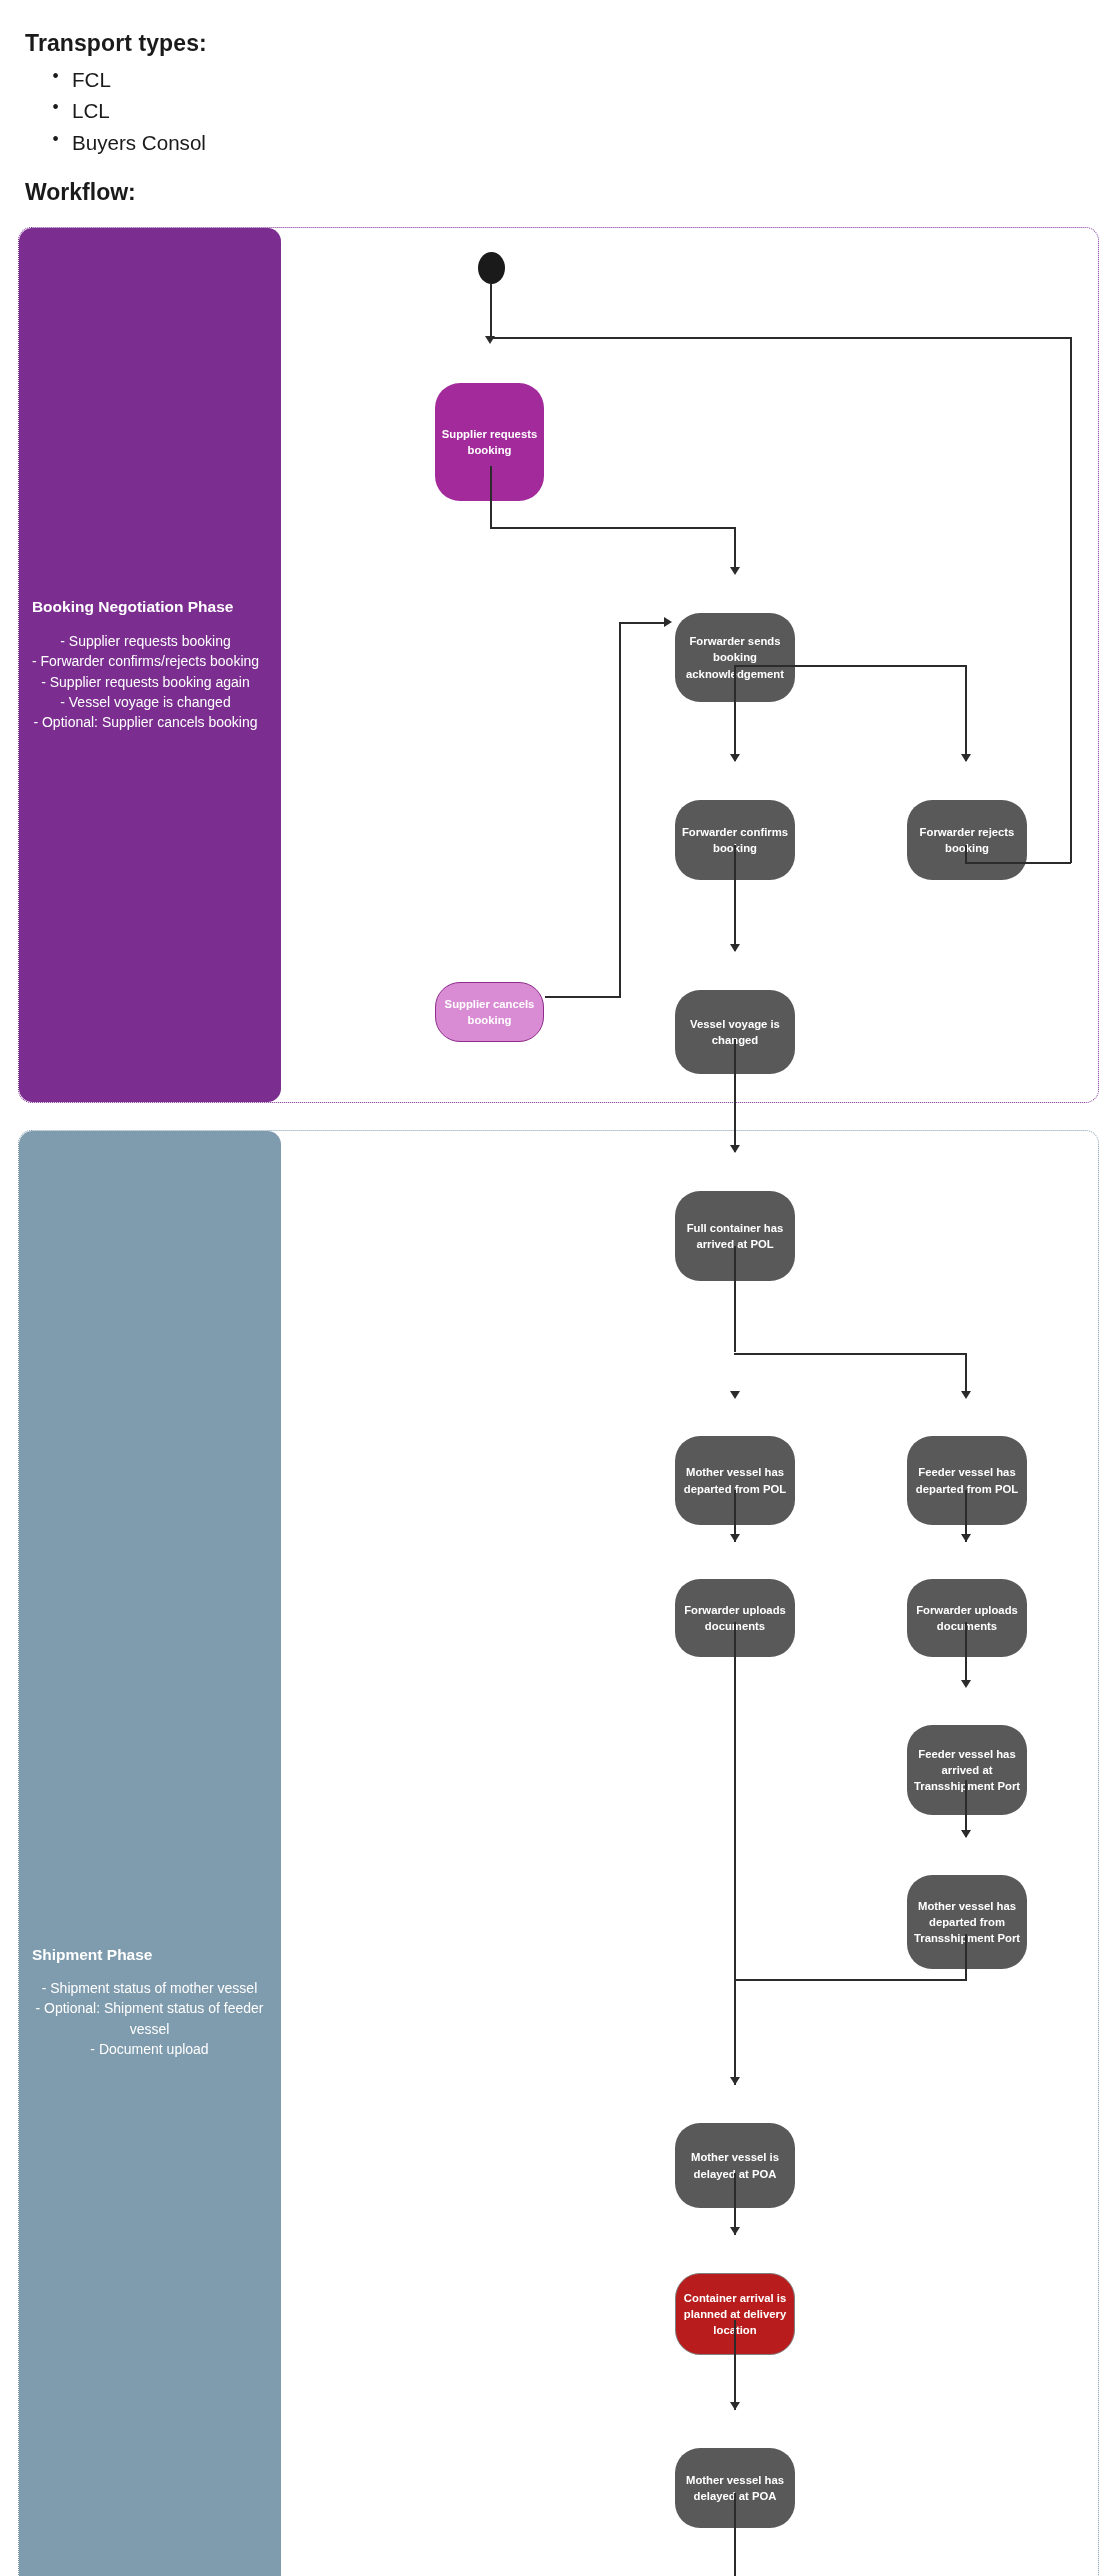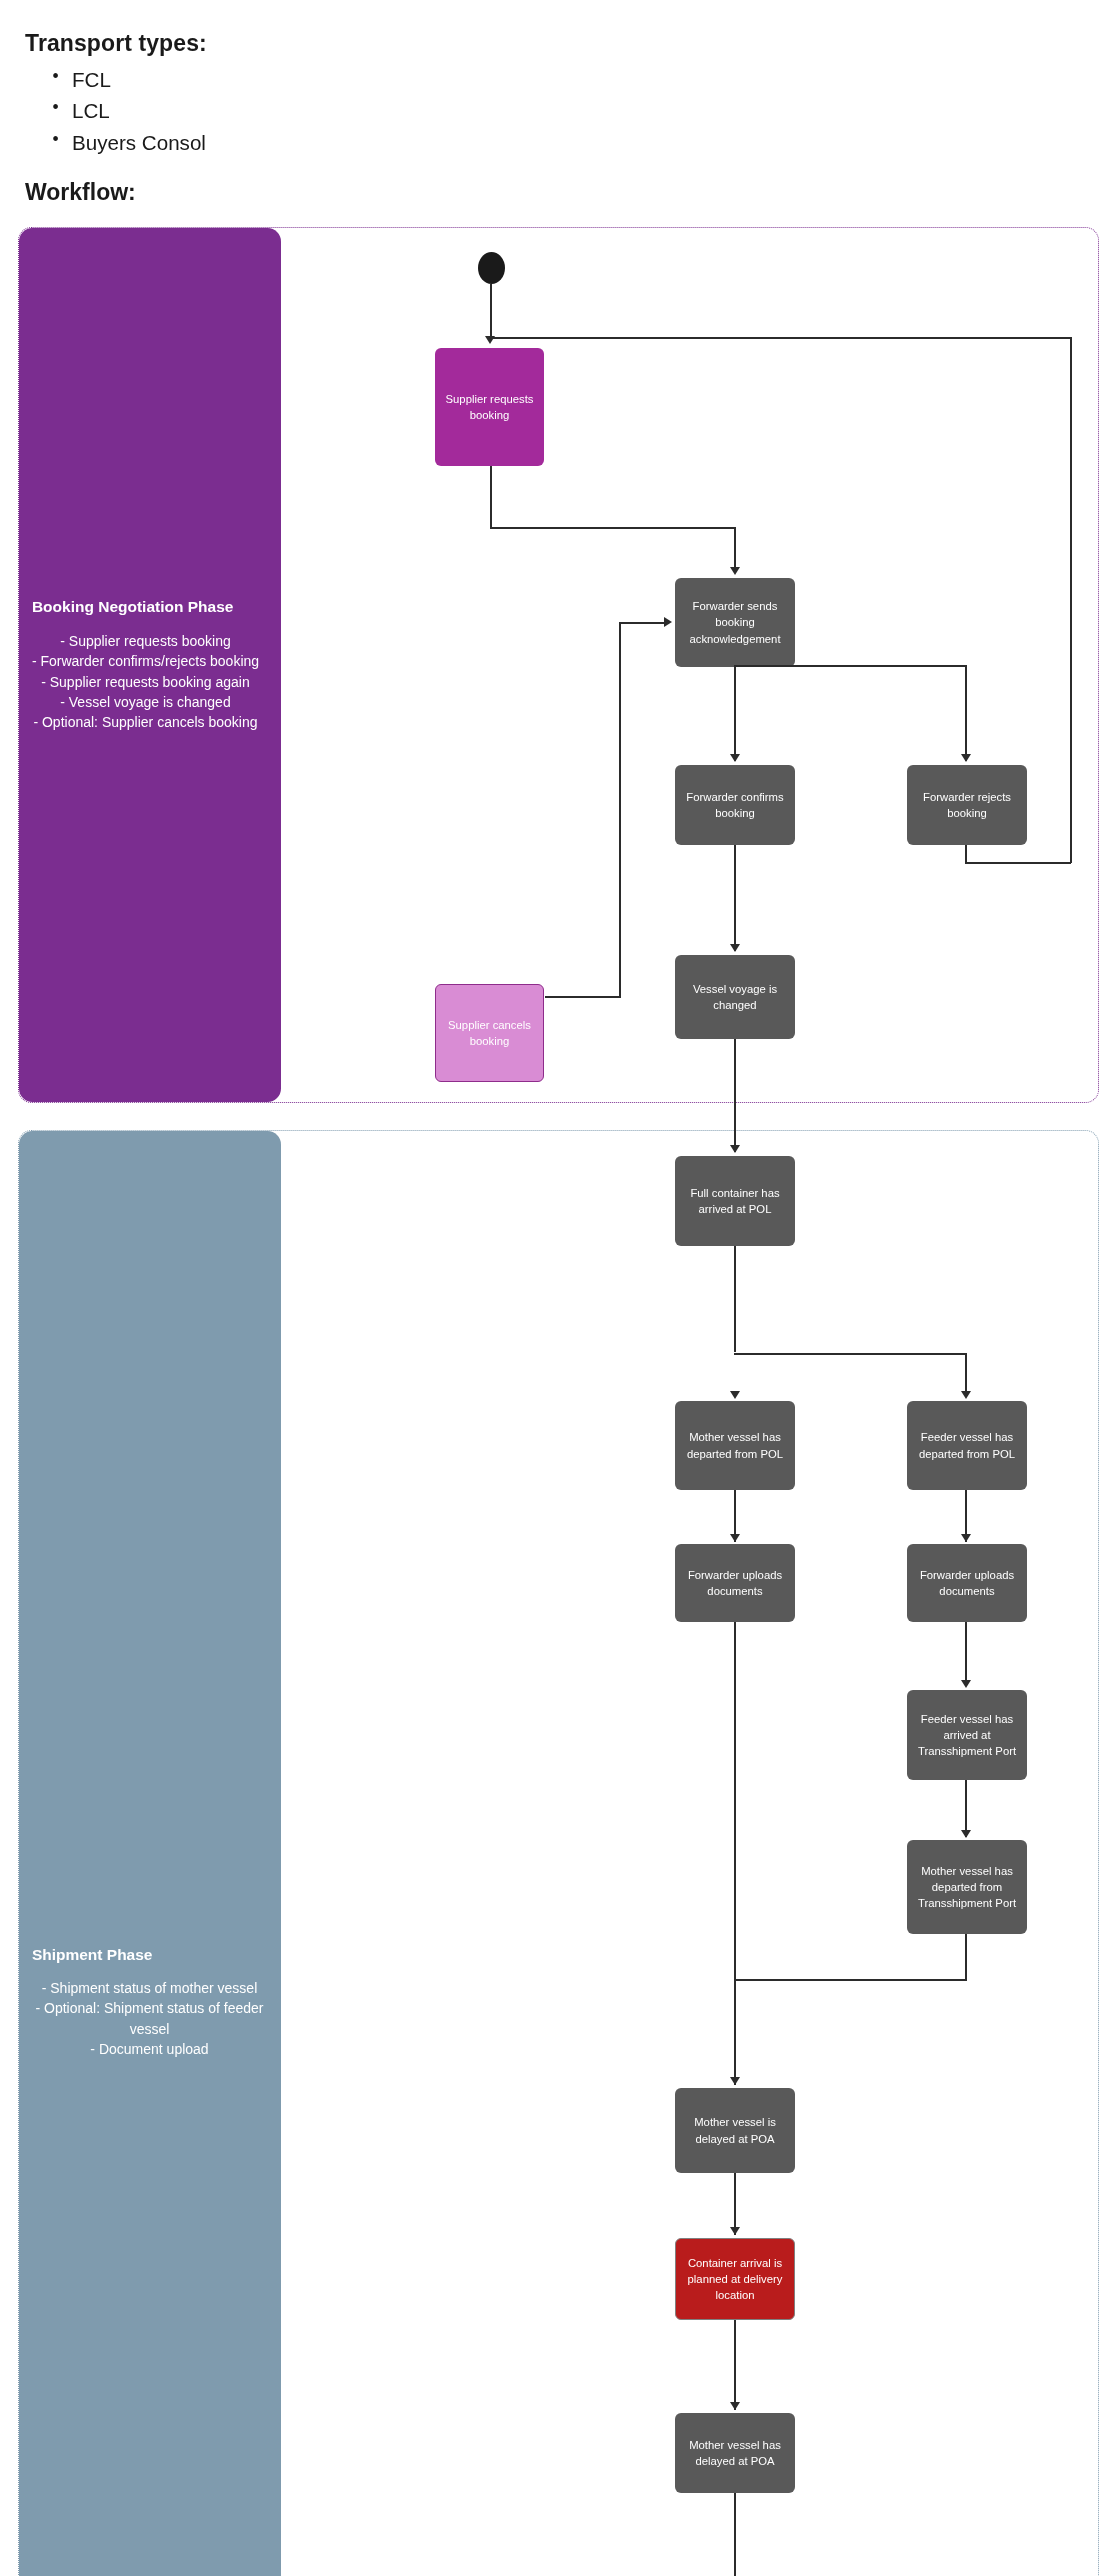--- a/index.html
+++ b/index.html
@@ -34,24 +34,24 @@
   }
   .band-label-box .band-name {
     font-size:15.5px; font-weight:bold; line-height:1.3; margin-bottom:13.4px;
   }
   .band-label-box .band-bullets { font-size:14px; line-height:1.45; }
   .band-label-box .band-bullets div { white-space:normal; }
 
   
   .node {
     position:absolute; box-sizing:border-box;
-    border-radius:6px;
-    color:#ffffff; font-weight:normal; text-align:center;
+    border-radius:25px;
+    color:#ffffff; font-weight:bold; text-align:center;
     display:flex; align-items:center; justify-content:center;
-    line-height:1.42; padding:3.1px 6.2px;
+    line-height:1.42; padding:3.1px 6.2px;margin-top:35px;
   }
   .node.gray   { background:#595959; font-size:11.3px; }
   .node.lgray  { background:#b91c1c; border:1px solid #808080; font-size:11.3px; }
   .node.magenta{ background:#A32A9B; font-size:11.3px; }
   .node.pink   { background:#D98CD4; border:1.5px solid #8E2C8B; font-size:11.3px; }
 
   .terminator {
     position:absolute; background:#1a1a1a; border-radius:50%;
   }
 
@@ -123,21 +123,21 @@
 <div class="node gray" style="left:675px; top:765px; width:120px; height:80px;">Forwarder confirms booking</div>
 
 <div class="node gray" style="left:907px; top:765px; width:120px; height:80px;">Forwarder rejects booking</div>
 
 <div class="edge v" style="left:965px; top:845px; height:18.5px;"></div>
 <div class="edge h" style="left:965px; top:862px; width:106px;"></div>
 
 <div class="edge v" style="left:734px; top:845px; height:106px;"></div>
 <div class="arrow" style="left:730px; top:944px;"></div>
 
-<div class="node pink" style="left:435px; top:984px; width:109px; height:98px;">Supplier cancels booking</div>
+<div class="node pink" style="left:435px; top:947px; width:109px; height:60px;">Supplier cancels booking</div>
 
 <div class="edge h" style="left:545px; top:996px; width:76px;"></div>
 <div class="edge v" style="left:619px; top:622px; height:376px;"></div>
 <div class="edge h" style="left:619px; top:622px; width:46px;"></div>
 <div class="arrow right" style="left:664px; top:617px;"></div>
 
 <div class="node gray" style="left:675px; top:955px; width:120px; height:84px;">Vessel voyage is changed</div>
 
 <div class="band-outline" style="left:17.5px; top:1130px; width:1081px; height:1744px; border:1px dotted #7F9BAE;"></div>
 <div class="band-label-box" style="left:18.5px; top:1131px; width:262px; height:1742px; background:#7F9BAE; padding:0 13.4px;">

